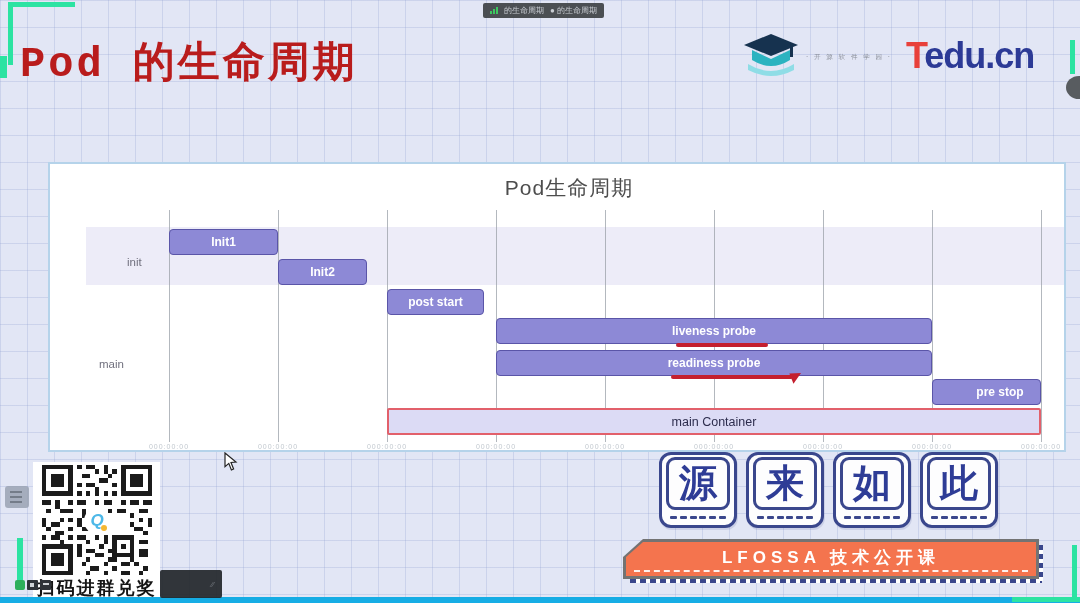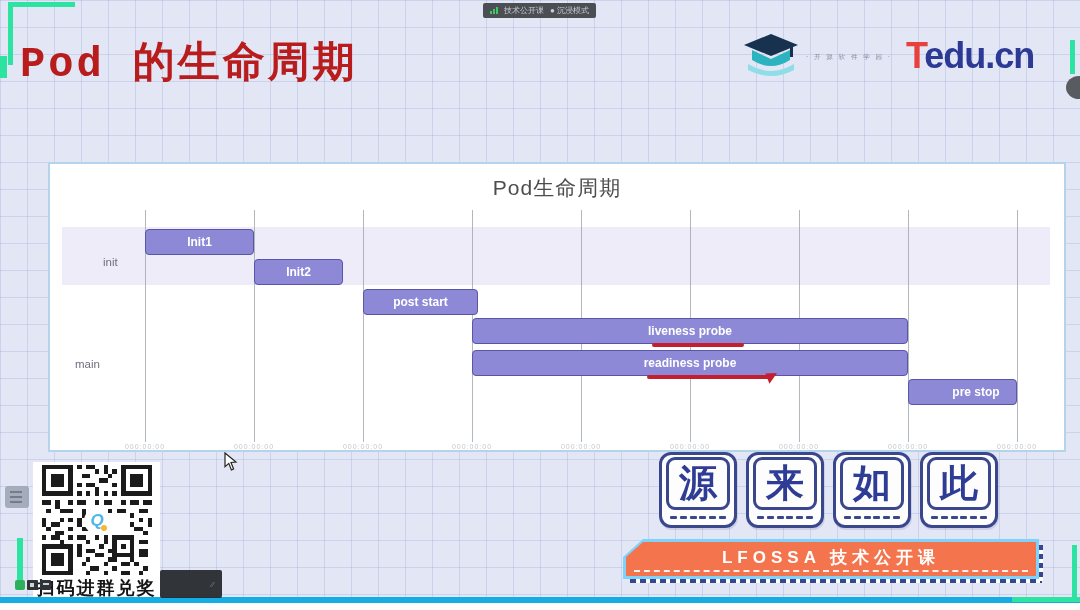--- a/index.html
+++ b/index.html
@@ -36,21 +36,21 @@
   .logo-wrap{left:742px;top:30px;display:flex;align-items:center;}
   .lfossa-block{display:flex;flex-direction:column;align-items:center;margin-left:6px;}
   .lfossa-text{font-size:33px;font-weight:bold;color:#484c55;letter-spacing:1px;line-height:1;}
   .lfossa-tag{font-size:6.5px;color:#8a8f99;letter-spacing:2px;filter:blur(.4px);margin-top:2px;}
   .tedu{font-size:36px;font-weight:bold;margin-left:14px;line-height:1;letter-spacing:-1px;}
   .tedu .t{color:#e8403a;} .tedu .rest{color:#2c3a96;}
   .handle{left:1066px;top:76px;width:26px;height:23px;border-radius:50%;background:#585c60;}
 
   
   .panel{left:48px;top:162px;width:1014px;height:286px;background:#fff;border:2px solid #b5d3ea;overflow:hidden;}
-  .panel-inner{position:absolute;inset:0;}
+  .panel-inner{position:absolute;inset:0;margin-left:24px;}
   .chart-title{position:absolute;left:0;right:0;top:10px;text-align:center;font-size:21px;color:#4d4d4d;letter-spacing:1px;}
   .init-band{position:absolute;left:12px;top:63px;width:988px;height:58px;background:#edecf8;}
   .gridline{position:absolute;top:46px;height:232px;width:1px;background:#9aa0a8;opacity:.75;}
   .row-label{position:absolute;font-size:11.5px;color:#70707e;}
   .bar{position:absolute;height:26px;box-sizing:border-box;border-radius:4px;background:#8d89d6;border:1.5px solid #5a55a8;color:#fff;
        display:flex;align-items:center;justify-content:center;font-size:12px;font-weight:600;z-index:3;}
   .bar.outline{background:#dcdbf5;border:2px solid #e2606b;color:#2d2d4e;height:27px;border-radius:2px;font-weight:400;font-size:12.5px;}
   .redline{position:absolute;height:4px;background:#c41f2e;border-radius:2px;z-index:4;}
   .red-arrow{position:absolute;right:-9px;top:-4px;width:0;height:0;border-left:11px solid #c41f2e;border-top:4px solid transparent;border-bottom:7px solid transparent;transform:rotate(-22deg);}
   .tick{position:absolute;bottom:0px;width:60px;text-align:center;font-size:7px;color:#8d99a6;opacity:.55;letter-spacing:1px;}
@@ -76,21 +76,21 @@
   .hamburger i{display:block;width:12px;height:2px;background:#59626f;}
 
   
   .keys{left:659px;top:452px;display:flex;gap:9px;}
   .key{width:78px;height:76px;box-sizing:border-box;border:3px solid #3a478d;border-radius:12px;background:#fdfdfe;position:relative;box-shadow:1px 2px 0 #3a478d22;}
   .key-face{position:absolute;left:4px;right:4px;top:2px;height:47px;border:3px solid #3a478d;border-radius:9px;display:flex;align-items:center;justify-content:center;font-size:38px;font-weight:bold;color:#2e3c96;}
   .key-dashes{position:absolute;bottom:6px;left:8px;right:8px;display:flex;justify-content:space-between;}
   .key-dashes i{display:block;width:7px;height:3.5px;background:#3a478d;border-radius:1px;}
 
   
-  .banner{left:623px;top:539px;width:416px;height:40px;background:#7dd3fc;clip-path:polygon(20px 0,100% 0,100% 100%,0 100%,0 18px);z-index:5;}
+  .banner{left:623px;top:539px;width:416px;height:40px;background:#737373;clip-path:polygon(20px 0,100% 0,100% 100%,0 100%,0 18px);z-index:5;}
   .banner-in{position:absolute;inset:3px;background:#f4744e;clip-path:polygon(17px 0,100% 0,100% 100%,0 100%,0 15px);display:flex;align-items:center;justify-content:center;}
   .banner-in .txt{color:#fff;font-weight:bold;font-size:17px;letter-spacing:5px;margin-top:-4px;}
   .banner-dash{position:absolute;left:8px;right:8px;bottom:4px;border-top:2px dashed rgba(255,255,255,.9);}
   .banner-under{left:630px;top:579px;width:412px;height:4px;background:repeating-linear-gradient(90deg,#39468c 0 6px,#fff 6px 10px);z-index:5;}
   .banner-side{left:1039px;top:545px;width:4px;height:36px;background:repeating-linear-gradient(180deg,#39468c 0 5px,#fff 5px 9px);z-index:5;}
 
   .cursor{left:224px;top:452px;z-index:10;}
 </style>
 </head>
 <body>
@@ -103,22 +103,22 @@
 <div class="abs bl-green"></div>
 
 <div class="abs slide-title">Pod 的生命周期</div>
 
 <div class="abs status-badge">
   <div class="sig">
       <i></i>
       <i></i>
       <i></i>
     </div>
-  <span>技术公开课</span>
-  <span>● 沉浸模式</span>
+  <span>的生命周期</span>
+  <span>● 的生命周期</span>
 </div>
 
 <div class="abs logo-wrap">
   <svg width="58" height="52" viewBox="0 0 58 52">
     <polygon points="29,4 56,15 29,26 2,15" fill="#16324f"></polygon>
     <rect x="48" y="15" width="3" height="12" fill="#16324f"></rect>
     <path d="M10 20 L29 29 L48 20 L48 30 Q29 42 10 30 Z" fill="#2bb3c0"></path>
     <path d="M6 34 Q29 48 52 34 L52 40 Q29 52 6 40 Z" fill="#8fdde6"></path>
   </svg>
   <div class="lfossa-block">
@@ -147,24 +147,25 @@
       <div class="gridline" style="left: 640px;"></div>
       <div class="tick" style="left: 610px;">000:00:00</div>
       <div class="gridline" style="left: 749px;"></div>
       <div class="tick" style="left: 719px;">000:00:00</div>
       <div class="gridline" style="left: 858px;"></div>
       <div class="tick" style="left: 828px;">000:00:00</div>
       <div class="gridline" style="left: 967px;"></div>
       <div class="tick" style="left: 937px;">000:00:00</div>
       <div class="bar" style="left: 95px; width: 109px; top: 65px;">Init1</div>
       <div class="bar" style="left: 204px; width: 89px; top: 95px;">Init2</div>
-      <div class="bar" style="left: 313px; width: 115px; top: 125px;">post start</div>
+      <div class="bar" style="left: 313px; width: 97px; top: 125px;">post start</div>
       <div class="bar" style="left: 422px; width: 436px; top: 154px;">liveness probe</div>
       <div class="bar" style="left: 422px; width: 436px; top: 186px;">readiness probe</div>
       <div class="bar" style="left: 858px; width: 109px; top: 215px; padding-left: 27px;">pre stop</div>
+      <div class="bar outline" style="left: 313px; width: 654px; top: 244px;">main Container</div>
       <div class="redline" style="width: 92px; left: 602px; top: 179px;"></div>
       <div class="redline" style="width: 122px; left: 597px; top: 211px;">
         <div class="red-arrow"></div>
       </div>
     </div>
 </div>
 
 <div class="abs qr-block">
   <svg class="qr-svg" width="116" height="116" viewBox="0 0 25 25" shape-rendering="crispEdges">
     <rect x="0" y="0" width="25" height="25" fill="#fff"></rect>

